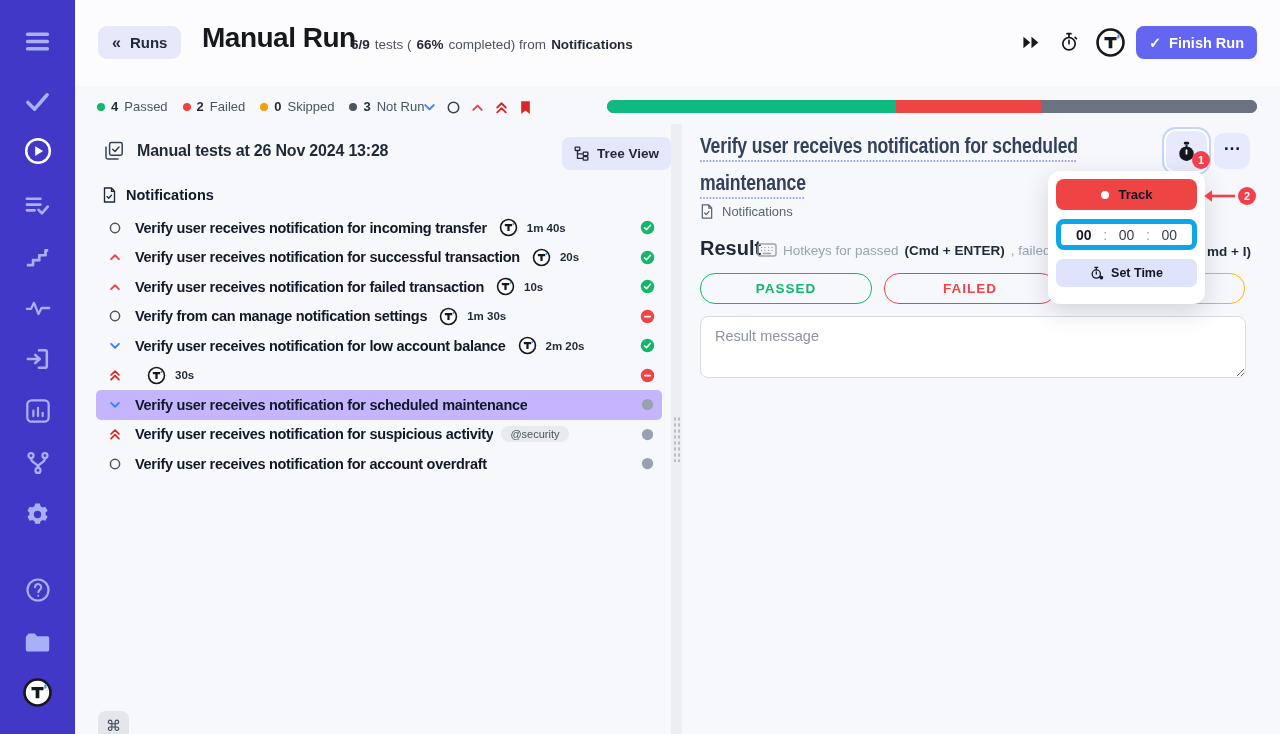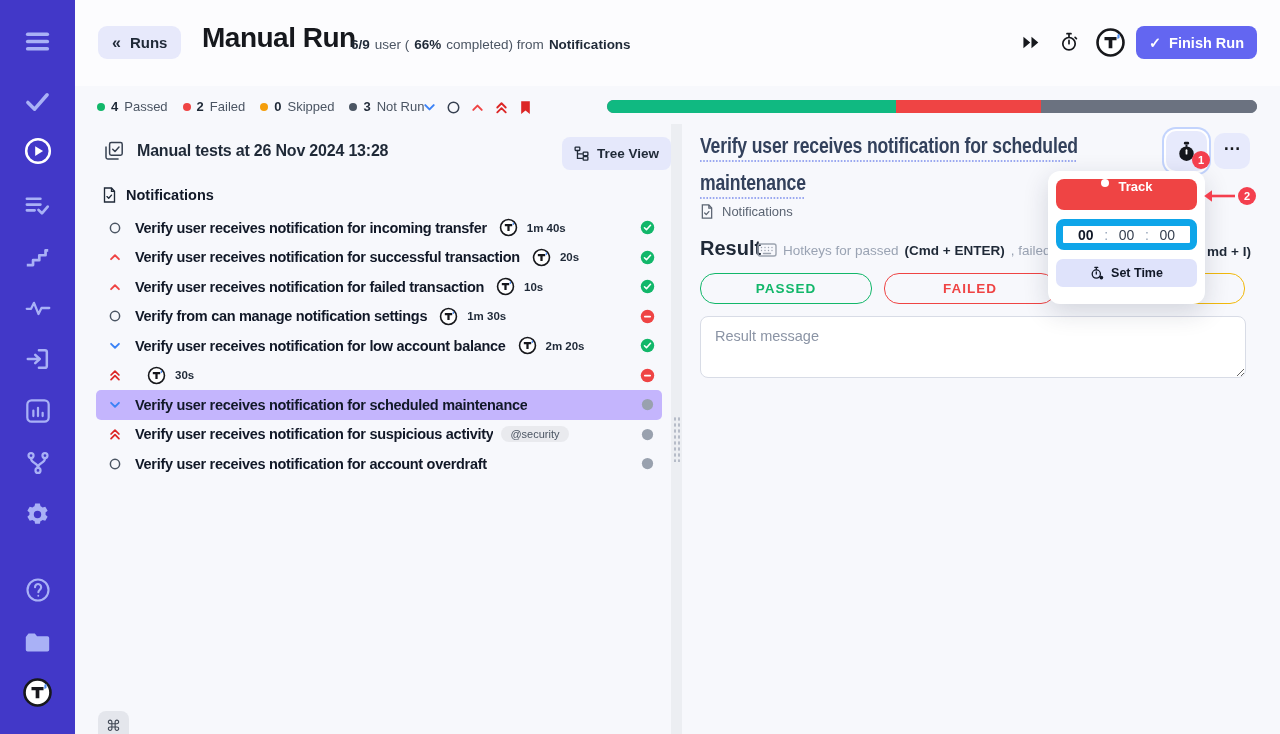--- a/index.html
+++ b/index.html
@@ -58,23 +58,23 @@
 .hotkeys b{color:#1f2937;font-weight:700}
 .hotkeys-tail{position:absolute;left:1207px;top:244px;font-size:13.5px;font-weight:700;color:#1f2937}
 .res-btn{position:absolute;top:273px;height:31px;border-radius:15px;background:transparent;font-family:inherit;font-weight:700;font-size:13.5px;letter-spacing:1px;cursor:pointer}
 #passed{left:700px;width:172px;border:1.6px solid #12b76a;color:#12b76a}
 #failed{left:884px;width:172px;border:1.6px solid #ef4444;color:#ef4444}
 #skipped{left:1068px;width:177px;border:1.6px solid #f2b90c;color:#f59e0b}
 #msg{position:absolute;left:700px;top:316px;width:546px;height:62px;border:1px solid #d8dce6;border-radius:8px;background:#fff;padding:11px 14px;font-family:inherit;font-size:14.5px;color:#111827;resize:both}
 #msg::placeholder{color:#8b94a5}
 
 #popup{position:absolute;left:1048px;top:171px;width:157px;height:133px;background:#fff;border-radius:12px;box-shadow:0 8px 26px rgba(25,28,55,.16);padding:8px;z-index:6}
-.track-btn{display:flex;align-items:flex-start;justify-content:center;gap:10px;width:100%;height:31px;background:#ef4444;border:none;border-radius:8px;color:#ffffff;font-family:inherit;font-weight:700;font-size:13px;cursor:pointer}
+.track-btn{display:flex;align-items:center;justify-content:center;gap:10px;width:100%;height:31px;background:#ef4444;border:none;border-radius:8px;color:#0f172a;font-family:inherit;font-weight:700;font-size:13px;cursor:pointer}
 .rec{width:8px;height:8px;border-radius:50%;background:#fff}
-.timebox{margin-top:9px;height:31px;border:7px solid #0ea5e9;border-radius:8px;display:flex;align-items:center;justify-content:space-between;padding:0 15px;font-size:14px;background:#fff;cursor:text}
+.timebox{margin-top:9px;height:31px;border:5px solid #0ea5e9;border-radius:8px;display:flex;align-items:center;justify-content:space-between;padding:0 15px;font-size:14px;background:#fff;cursor:text}
 .timebox .h{font-weight:800;color:#111827}
 .timebox .sep{color:#94a3b8}
 .timebox .ms{color:#374151}
 .settime-btn{margin-top:9px;width:100%;height:28px;background:#dfe3fb;border:none;border-radius:7px;display:flex;align-items:center;justify-content:center;gap:7px;font-family:inherit;font-size:12.5px;font-weight:700;color:#111827;cursor:pointer}
 
 .badge{position:absolute;width:18px;height:18px;border-radius:50%;background:#f43f4e;color:#fff;font-size:11px;font-weight:700;display:flex;align-items:center;justify-content:center;z-index:8}
 #badge1{left:1192px;top:151px}
 #badge2{left:1238px;top:187px}
 #arrow2{position:absolute;left:1203px;top:189px;width:34px;height:14px;z-index:8}
 </style>
@@ -195,21 +195,21 @@
 
   <button class="runs-btn">
     <span class="back-glyph">«</span>
     <span>Runs</span>
   </button>
 
   <h1 class="page-title">Manual Run</h1>
 
   <div class="subtitle">
     <b>6/9</b>
-    <span>user (</span>
+    <span>tests (</span>
     <b>66%</b>
     <span>completed) from</span>
     <b>Notifications</b>
   </div>
 
   <span class="ic hdr-ic" id="ff-ic" style="left:1022px;top:35px;width:18px;height:15px;color:#16181d">
       <svg viewBox="0 0 19 15" fill="currentColor">
         <path d="M1.5 1.5l7.2 6-7.2 6zM10 1.5l7.2 6-7.2 6z"></path>
       </svg>
     </span>

